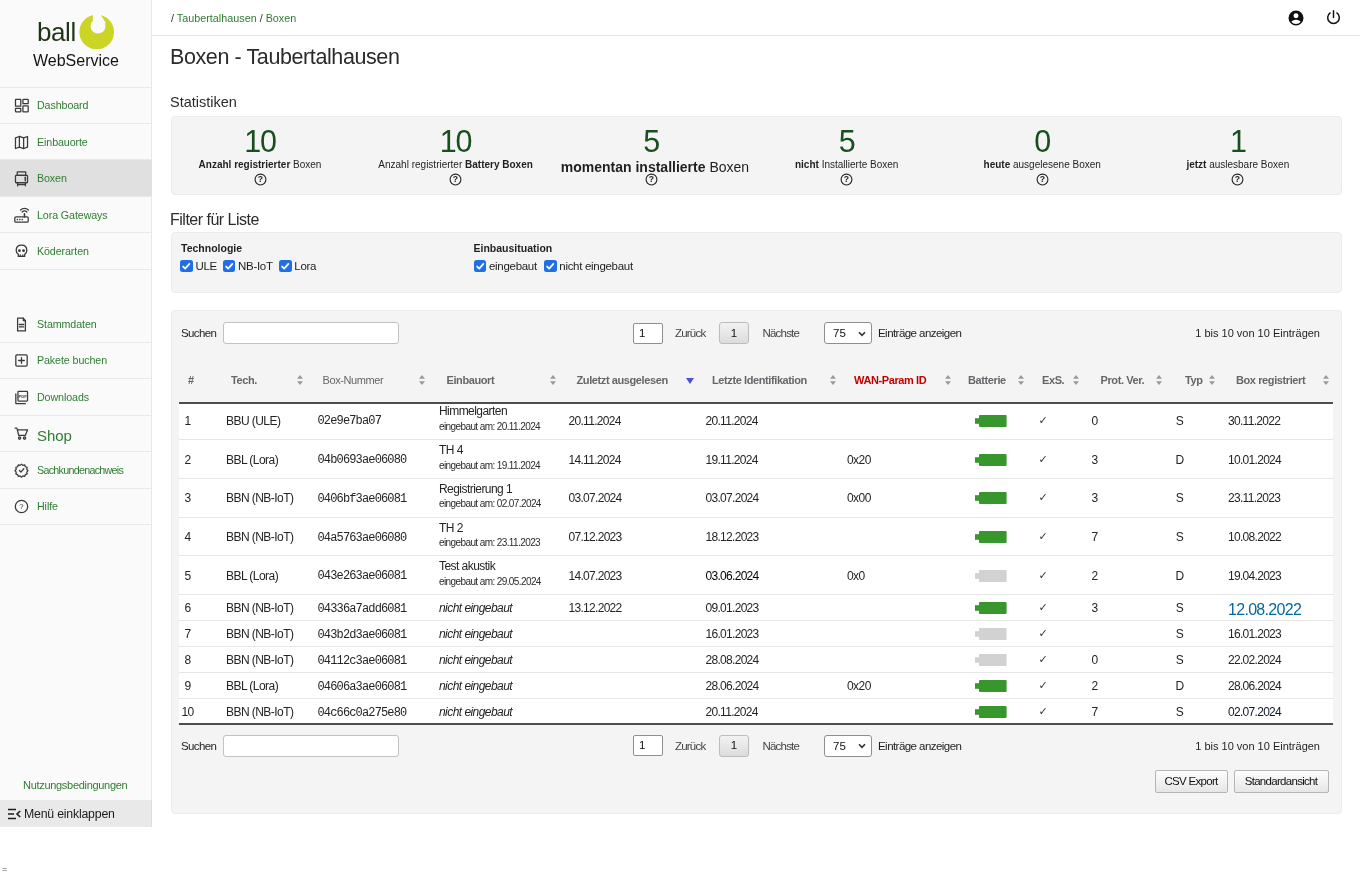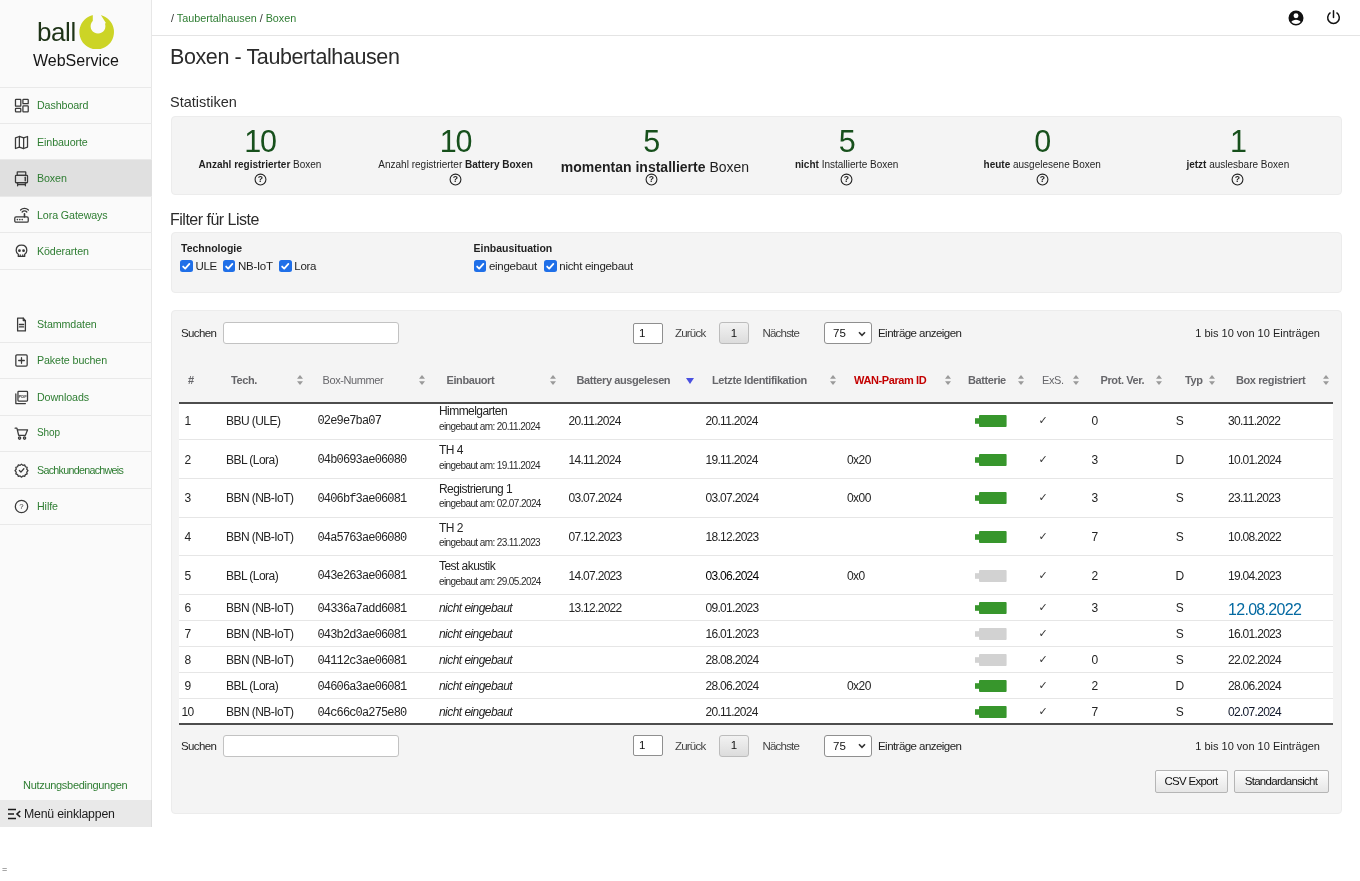--- a/index.html
+++ b/index.html
@@ -84,21 +84,21 @@
         <path d="M4 7 V20.5 H17.5"></path>
       </svg>
 <div class="abs green" style="left:37px;top:11.8px;font-size:10.7px;letter-spacing:-0.1px">Downloads</div>
 </div>
 <div class="abs" style="left:0;top:415.6px;width:152px;height:36.46px;border-bottom:1px solid #e9e9e9">
 <svg class="abs" style="left:12.5px;top:9.7px" width="17" height="17" viewBox="0 0 24 24" fill="none" stroke="#3a3a3a" stroke-width="1.8" stroke-linejoin="round" stroke-linecap="round">
         <path d="M3 4.5 H5.5 L8 14.5 H17.5 L20.5 7 H6.5"></path>
         <circle cx="9.3" cy="18.5" r="1.6"></circle>
         <circle cx="16.3" cy="18.5" r="1.6"></circle>
       </svg>
-<div class="abs green" style="left:37px;top:11.8px;font-size:10px;letter-spacing:-0.1px">Shop</div>
+<div class="abs green" style="left:37px;top:11.8px;font-size:15px;letter-spacing:-0.1px">Shop</div>
 </div>
 <div class="abs" style="left:0;top:452.1px;width:152px;height:36.46px;border-bottom:1px solid #e9e9e9">
 <svg class="abs" style="left:12.5px;top:9.7px" width="17" height="17" viewBox="0 0 24 24" fill="none" stroke="#3a3a3a" stroke-width="1.8" stroke-linejoin="round" stroke-linecap="round">
         <path d="M12 3 l2 1.8 2.6-.6 .9 2.5 2.5 .9-.6 2.6 1.8 2-1.8 2 .6 2.6-2.5 .9-.9 2.5-2.6-.6-2 1.8-2-1.8-2.6 .6-.9-2.5-2.5-.9 .6-2.6-1.8-2 1.8-2-.6-2.6 2.5-.9 .9-2.5 2.6 .6 Z"></path>
         <path d="M9 12 l2.2 2.2 L15.3 9.5"></path>
       </svg>
 <div class="abs green" style="left:37px;top:11.8px;font-size:10.7px;letter-spacing:-0.7px">Sachkundenachweis</div>
 </div>
 <div class="abs" style="left:0;top:488.6px;width:152px;height:36.46px;border-bottom:1px solid #e9e9e9">
 <svg class="abs" style="left:12.5px;top:9.7px" width="17" height="17" viewBox="0 0 24 24" fill="none" stroke="#3a3a3a" stroke-width="1.8" stroke-linejoin="round" stroke-linecap="round">
@@ -224,37 +224,37 @@
 <div class="abs" style="left:322.5px;top:374px;font-size:11px;font-weight:normal;color:#66666a;letter-spacing:-0.4px">Box-Nummer</div>
 <svg class="abs" style="left:418.5px;top:375px" width="6" height="10" viewBox="0 0 6 10">
     <path fill="#9a9a9a" d="M3 0 L6 3.8 H0 Z"></path>
     <path fill="#9a9a9a" d="M3 10 L0 6.2 H6 Z"></path>
   </svg>
 <div class="abs" style="left:446.5px;top:374px;font-size:11px;font-weight:bold;color:#66666a;letter-spacing:-0.4px">Einbauort</div>
 <svg class="abs" style="left:549.5px;top:375px" width="6" height="10" viewBox="0 0 6 10">
     <path fill="#9a9a9a" d="M3 0 L6 3.8 H0 Z"></path>
     <path fill="#9a9a9a" d="M3 10 L0 6.2 H6 Z"></path>
   </svg>
-<div class="abs" style="left:576.5px;top:374px;font-size:11px;font-weight:bold;color:#66666a;letter-spacing:-0.4px">Battery ausgelesen</div>
+<div class="abs" style="left:576.5px;top:374px;font-size:11px;font-weight:bold;color:#66666a;letter-spacing:-0.4px">Zuletzt ausgelesen</div>
 <div class="abs" style="left:712px;top:374px;font-size:11px;font-weight:bold;color:#66666a;letter-spacing:-0.4px">Letzte Identifikation</div>
 <svg class="abs" style="left:829.5px;top:375px" width="6" height="10" viewBox="0 0 6 10">
     <path fill="#9a9a9a" d="M3 0 L6 3.8 H0 Z"></path>
     <path fill="#9a9a9a" d="M3 10 L0 6.2 H6 Z"></path>
   </svg>
 <div class="abs" style="left:854px;top:374px;font-size:11px;font-weight:bold;color:#c30000;letter-spacing:-0.4px">WAN-Param ID</div>
 <svg class="abs" style="left:944.5px;top:375px" width="6" height="10" viewBox="0 0 6 10">
     <path fill="#9a9a9a" d="M3 0 L6 3.8 H0 Z"></path>
     <path fill="#9a9a9a" d="M3 10 L0 6.2 H6 Z"></path>
   </svg>
 <div class="abs" style="left:968px;top:374px;font-size:11px;font-weight:bold;color:#66666a;letter-spacing:-0.4px">Batterie</div>
 <svg class="abs" style="left:1018px;top:375px" width="6" height="10" viewBox="0 0 6 10">
     <path fill="#9a9a9a" d="M3 0 L6 3.8 H0 Z"></path>
     <path fill="#9a9a9a" d="M3 10 L0 6.2 H6 Z"></path>
   </svg>
-<div class="abs" style="left:1042px;top:374px;font-size:11px;font-weight:normal;color:#66666a;letter-spacing:-0.4px">ExS.</div>
+<div class="abs" style="left:1042px;top:374px;font-size:11px;font-weight:bold;color:#66666a;letter-spacing:-0.4px">ExS.</div>
 <svg class="abs" style="left:1073px;top:375px" width="6" height="10" viewBox="0 0 6 10">
     <path fill="#9a9a9a" d="M3 0 L6 3.8 H0 Z"></path>
     <path fill="#9a9a9a" d="M3 10 L0 6.2 H6 Z"></path>
   </svg>
 <div class="abs" style="left:1100.5px;top:374px;font-size:11px;font-weight:bold;color:#66666a;letter-spacing:-0.4px">Prot. Ver.</div>
 <svg class="abs" style="left:1155.5px;top:375px" width="6" height="10" viewBox="0 0 6 10">
     <path fill="#9a9a9a" d="M3 0 L6 3.8 H0 Z"></path>
     <path fill="#9a9a9a" d="M3 10 L0 6.2 H6 Z"></path>
   </svg>
 <div class="abs" style="left:1185px;top:374px;font-size:11px;font-weight:bold;color:#66666a;letter-spacing:-0.4px">Typ</div>

